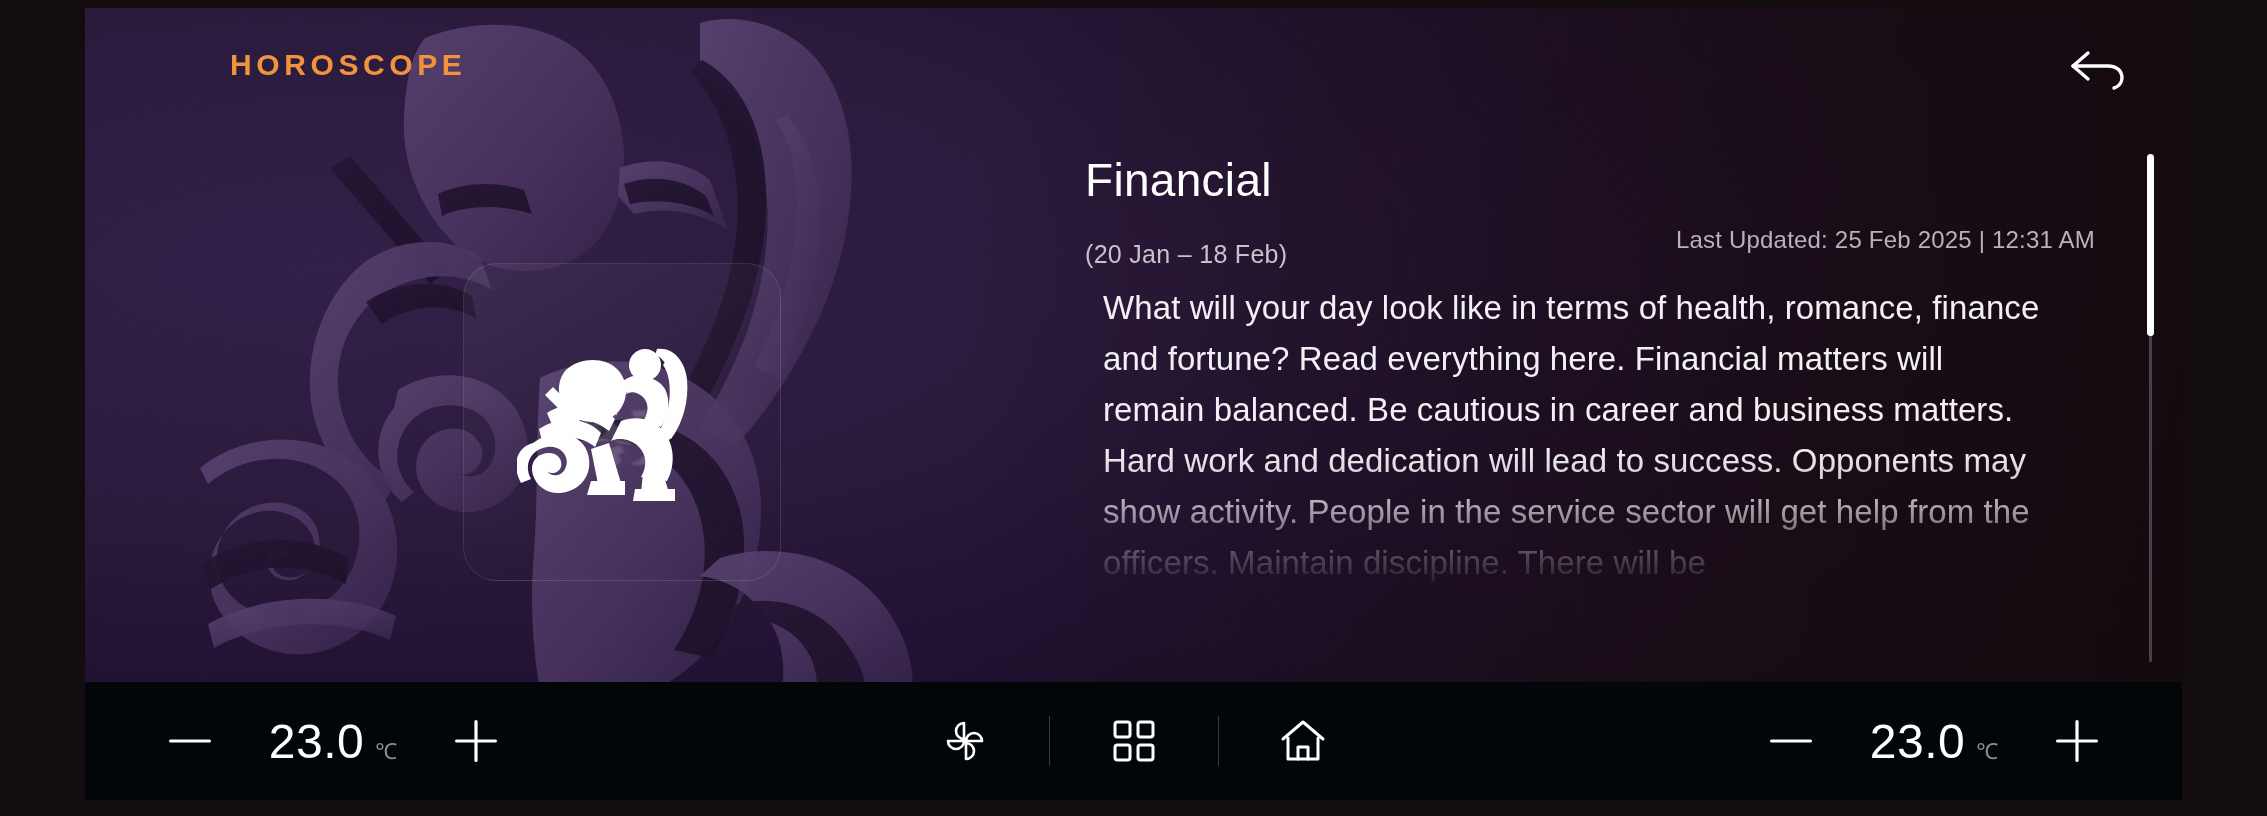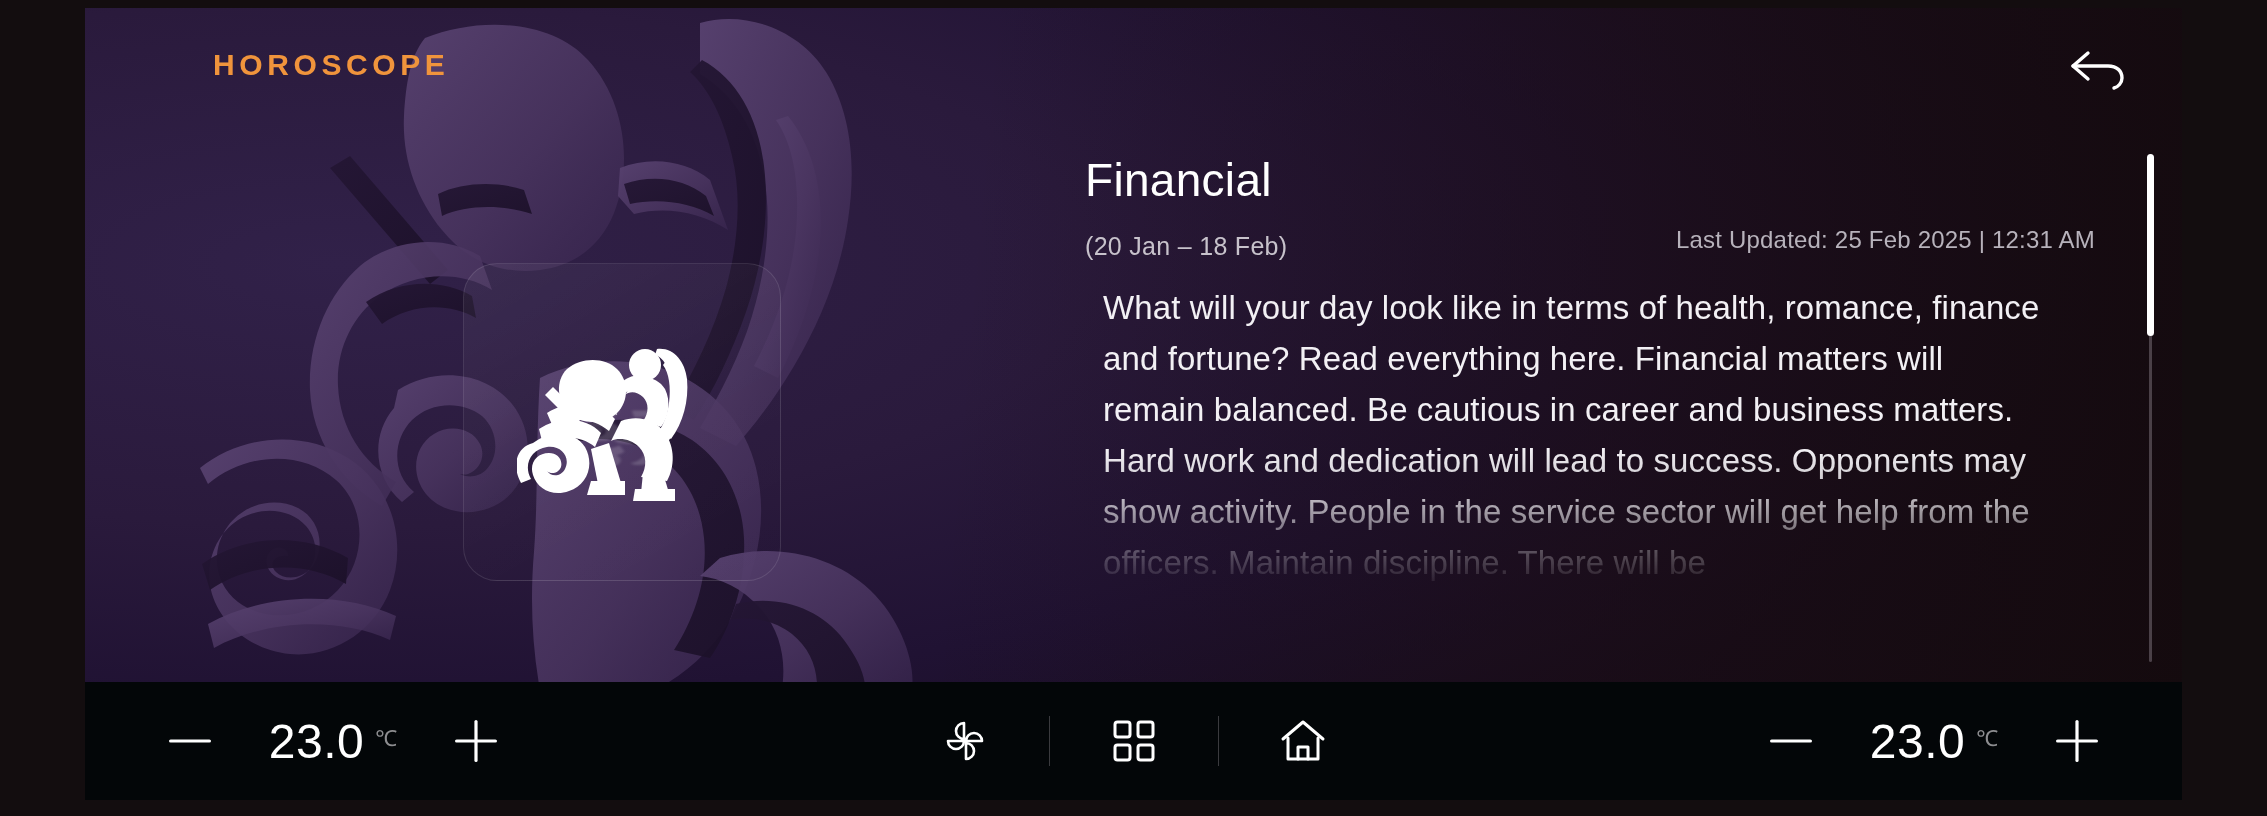--- a/index.html
+++ b/index.html
@@ -49,21 +49,21 @@
     top: -10px;
     width: 760px;
     height: 700px;
     opacity: 1;
     pointer-events: none;
   }
 
   
   #app-title {
     position: absolute;
-    left: 128px;
+    left: 145px;
     top: 40px;
     font-size: 30px;
     letter-spacing: 4.6px;
     font-weight: 700;
     color: #f0943c;
     z-index: 12;
     font-family: "Liberation Sans", sans-serif;
   }
 
   
@@ -128,21 +128,21 @@
     line-height: 1.05;
   }
   #meta-row {
     position: relative;
     margin-top: 20px;
     height: 30px;
   }
   #sign-range {
     position: absolute;
     left: 0;
-    top: 8px;
+    top: 16px;
     font-size: 25px;
     color: #c7c2cb;
     letter-spacing: .3px;
   }
   #last-updated {
     position: absolute;
     right: 0;
     top: 2px;
     font-size: 24px;
     color: #b7b2bb;
@@ -216,21 +216,21 @@
     display: flex;
     align-items: center;
     justify-content: center;
     cursor: pointer;
     flex: none;
   }
   .minus-btn, .plus-btn { width: 86px; height: 86px; }
 
   .temp-readout {
     display: flex;
-    align-items: center;
+    align-items: flex-end;
     justify-content: center;
     width: 200px;
   }
   .temp-value {
     font-size: 48px;
     color: #ffffff;
     font-weight: 400;
     letter-spacing: .5px;
     font-family: "Liberation Sans", sans-serif;
   }

